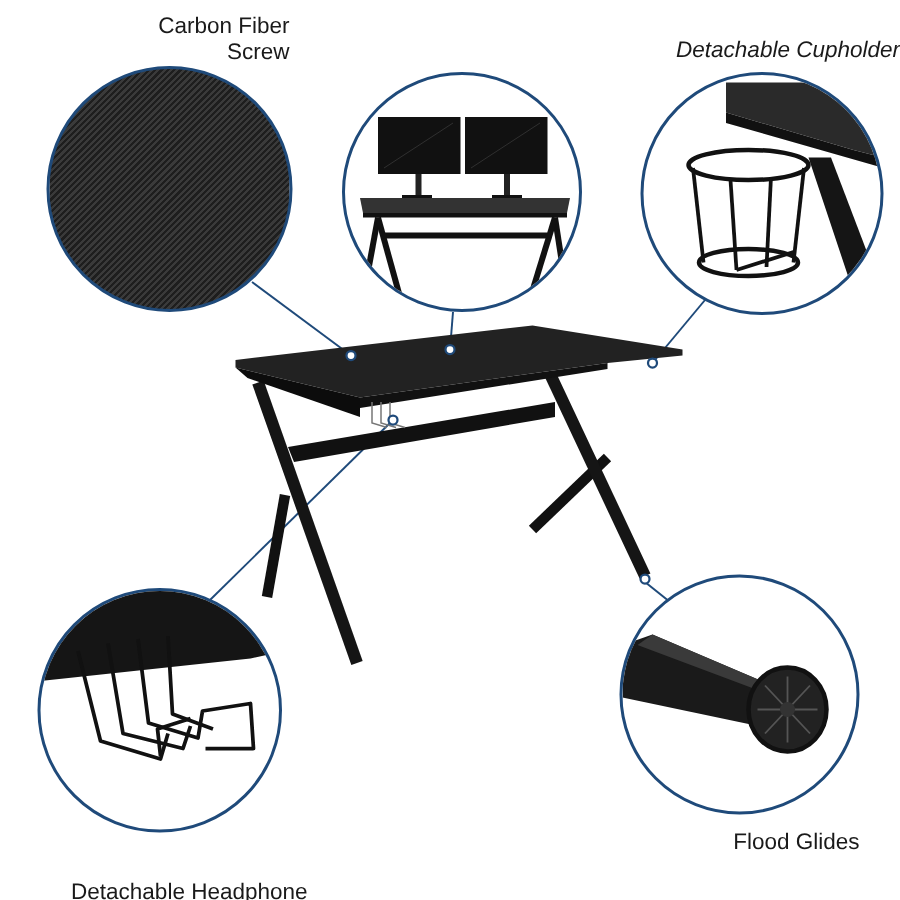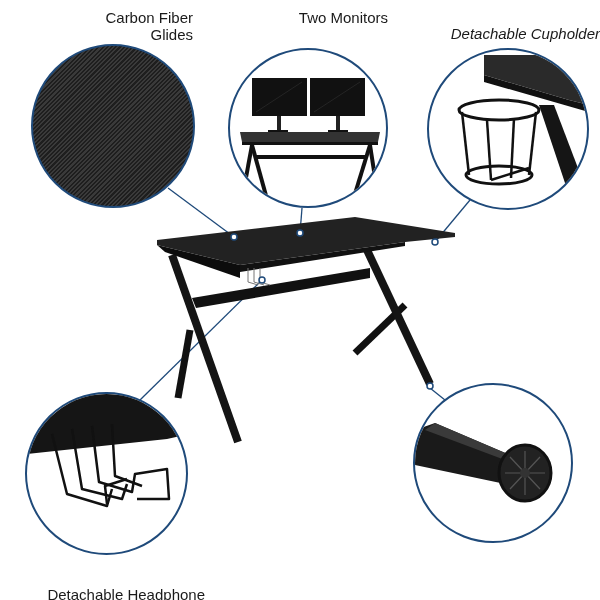--- a/index.html
+++ b/index.html
@@ -6,33 +6,33 @@
   body{width:600px;height:600px;position:relative;overflow:hidden;font-family:"Liberation Sans",sans-serif;}
   .label{position:absolute;text-align:right;color:#1a1a1a;font-size:15px;line-height:17px;}
   .circle{position:absolute;border-radius:50%;border:2px solid #1f4a7a;overflow:hidden;box-sizing:border-box;background:#fff;}
   svg.full{position:absolute;left:0;top:0;}
 </style>
 </head>
 <body>
 
 <div class="label" style="left:33px;top:9px;width:160px;">
   <div>Carbon Fiber</div>
-  <div>Glides</div>
+  <div>Screw</div>
 </div>
 <div class="label" style="left:228px;top:9px;width:160px;">
-  <div>Two Monitors</div>
 </div>
 <div class="label" style="left:410px;top:25px;width:190px;font-style:italic;">
   <div>Detachable Cupholder</div>
 </div>
 <div class="label" style="left:5px;top:586px;width:200px;">
   <div>Detachable Headphone</div>
   <div>Hook</div>
 </div>
 <div class="label" style="left:413px;top:553px;width:160px;">
+  <div>Flood Glides</div>
 </div>
 
 <svg class="full" width="600" height="600">
 
   <g stroke="#1f4a7a" stroke-width="1.3" fill="none">
     <line x1="168" y1="188" x2="234" y2="237"></line>
     <line x1="302" y1="208" x2="300" y2="233"></line>
     <line x1="470" y1="200" x2="435" y2="242"></line>
     <line x1="262" y1="280" x2="140" y2="400"></line>
     <line x1="430" y1="388" x2="445" y2="400"></line>

